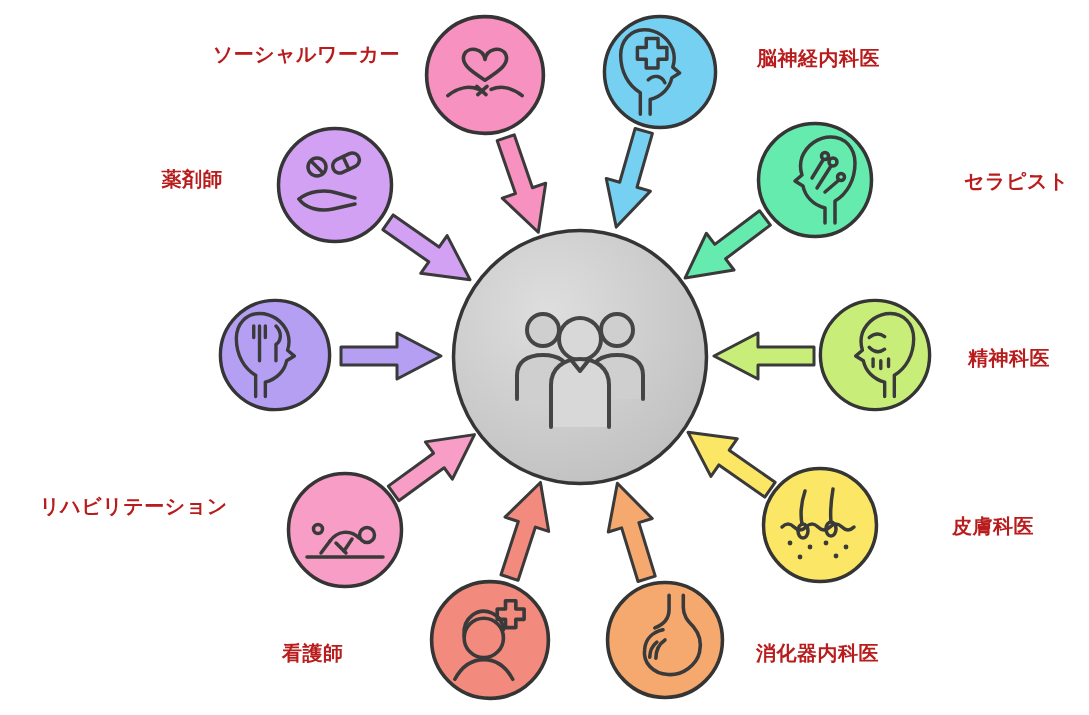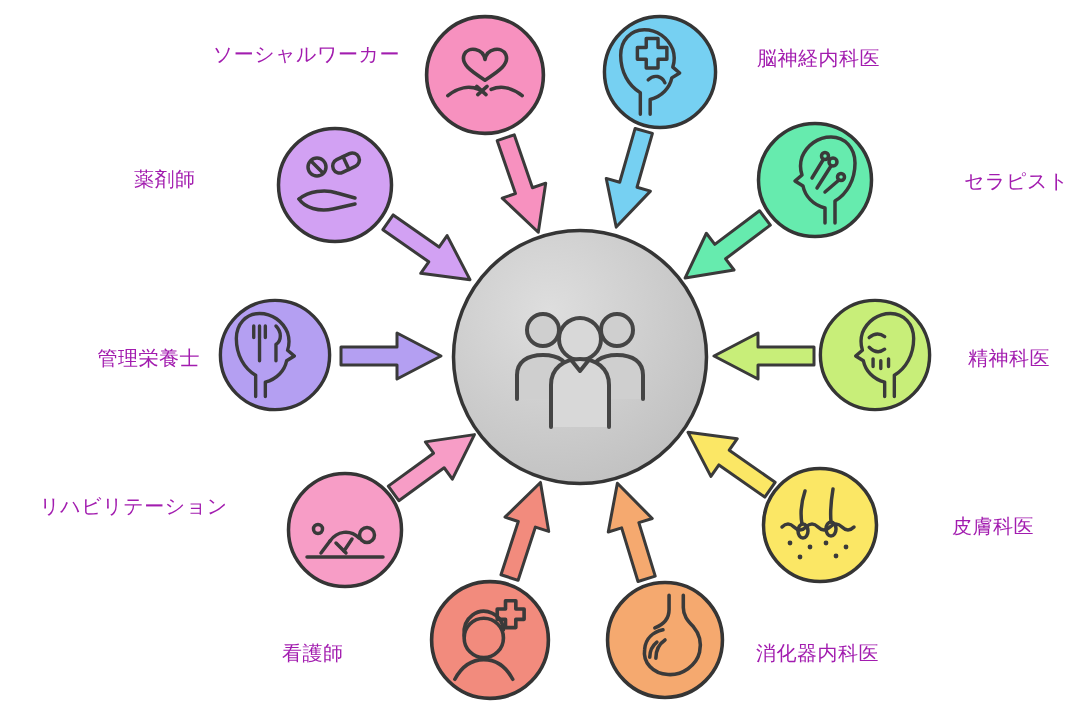--- a/index.html
+++ b/index.html
@@ -13,22 +13,22 @@
   .stage { position:absolute; inset:0; }
   svg { overflow:visible; display:block; }
   .center-hub, .spoke { position:absolute; transform:translate(-50%,-50%); }
   .arrow { position:absolute; transform:translate(-50%,-50%); }
   .bubble .rim { stroke:#353535; stroke-width:3.5; }
   .icon { stroke:#3a3a3a; stroke-width:3.5; fill:none; stroke-linecap:round; stroke-linejoin:round; }
   .arrow polygon { stroke:#3a3a3a; stroke-width:3; stroke-linejoin:round; }
   .label {
     position:absolute;
     font-size:20px;
-    font-weight:normal;
-    color:#a21caf;
+    font-weight:bold;
+    color:#b91c1c;
     letter-spacing:0.5px;
     line-height:1.45;
     white-space:nowrap;
   }
 </style>
 </head>
 <body>
 
 <div class="stage">
 
@@ -227,16 +227,15 @@
   <div class="label" style="left:118px;top:40px;width:282px;text-align:right">ソーシャルワーカー</div>
   <div class="label" style="left:757px;top:44px">脳神経内科医</div>
   <div class="label" style="left:964px;top:167px">セラピスト</div>
   <div class="label" style="left:968px;top:344px">精神科医</div>
   <div class="label" style="left:952px;top:512px">皮膚科医</div>
   <div class="label" style="left:756px;top:639px">消化器内科医</div>
   <div class="label" style="left:282px;top:639px;width:118px;text-align:left">看護師</div>
   <div class="label" style="left:15px;top:492px;width:237px;text-align:center">
     <div>リハビリテーション</div>
   </div>
-  <div class="label" style="left:58px;top:344px;width:142px;text-align:right">管理栄養士</div>
-  <div class="label" style="left:134px;top:165px;width:102px;">薬剤師</div>
+  <div class="label" style="left:121px;top:165px;width:102px;text-align:right">薬剤師</div>
 
 </div>
 
 </body></html>

